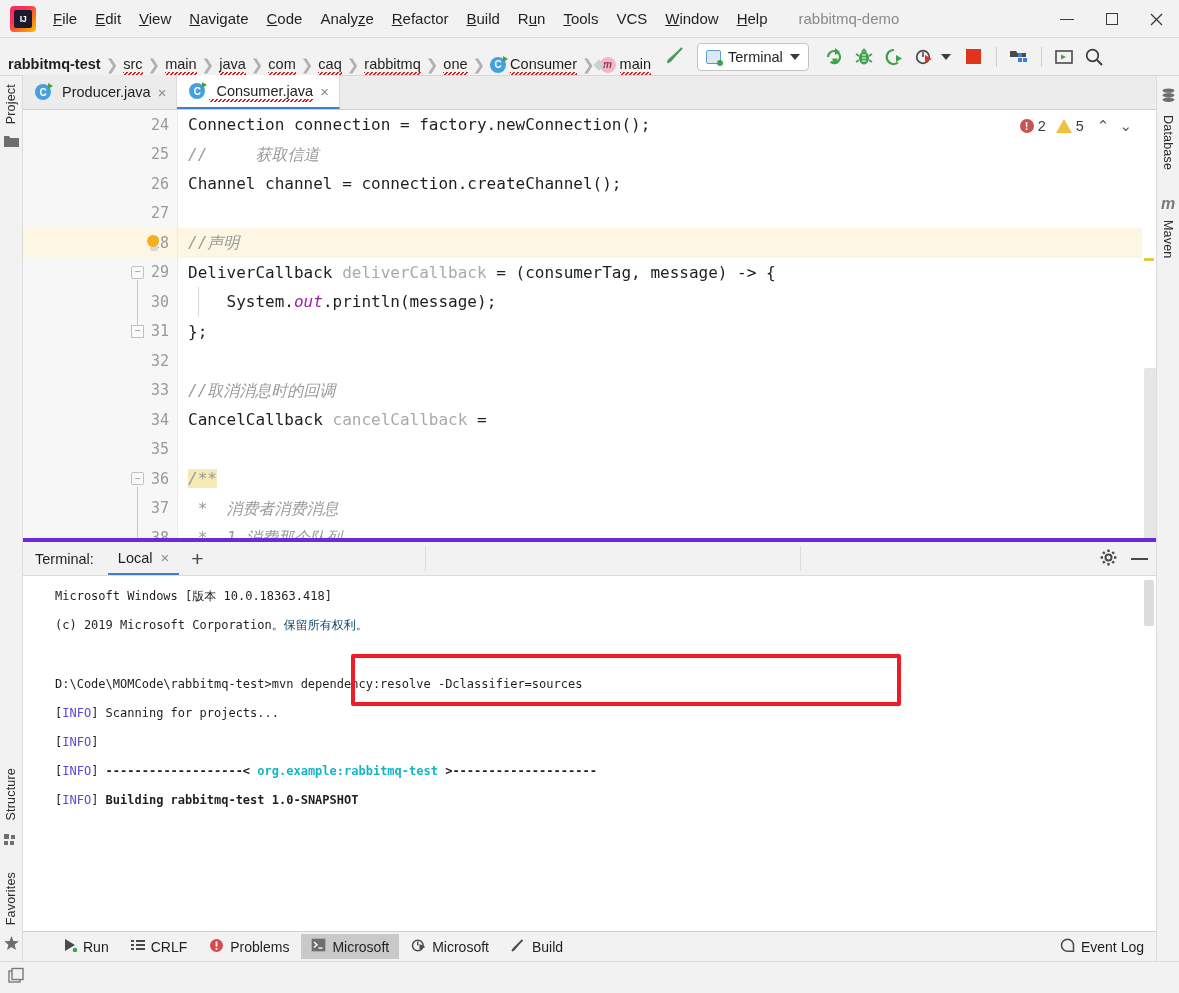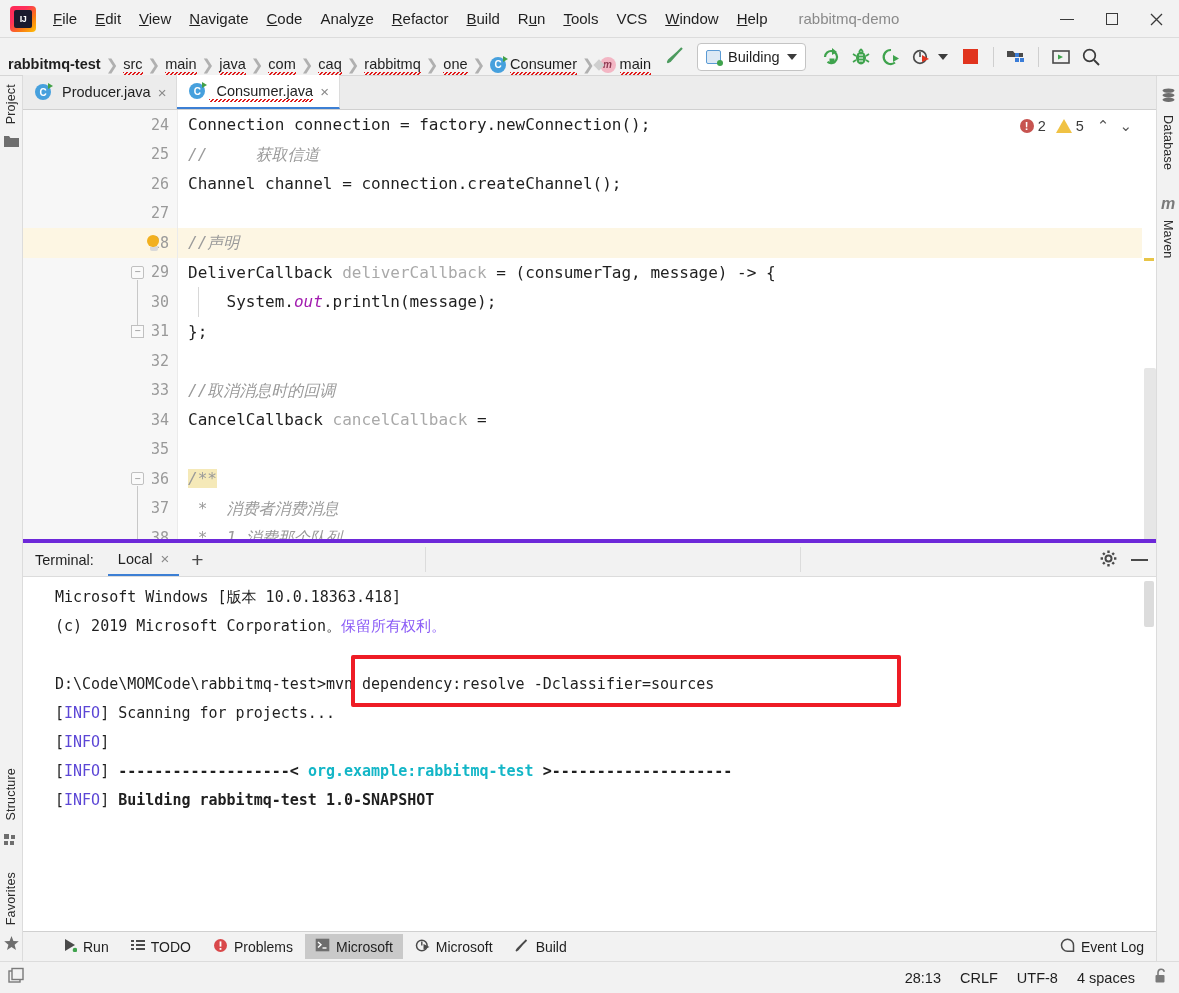--- a/index.html
+++ b/index.html
@@ -187,27 +187,27 @@
   .term-tab{
     height:33px; display:flex;align-items:center;gap:8px;padding:0 10px;font-size:14.5px;color:#1f1f1f;
     border-bottom:2px solid #3c7fd4;
   }
   .term-plus{ font-size:21px;color:#4a4a4a;padding:0 12px; line-height:1;}
   .term-divider{ position:absolute; left:402px; top:4px; bottom:4px; width:1px;background:#dcdcdc;}
   .term-divider2{ position:absolute; left:777px; top:4px; bottom:4px; width:1px;background:#dcdcdc;}
   .term-right{ position:absolute; right:8px; top:0; height:34px; display:flex; align-items:center; gap:14px;}
   .term-body{
     flex:1 1 auto; position:relative; overflow:hidden; padding:6px 0 0 32px;
-    font-family:"DejaVu Sans Mono", monospace; font-size:15px; line-height:29px; color:#1f1f1f;
+    font-family:"DejaVu Sans Mono", monospace; font-size:12px; line-height:29px; color:#1f1f1f;
     white-space: pre;
   }
   .t-info{ color:#5c47d6; }
   .t-cyan{ color:#13b6c7; }
   .t-bold{ font-weight:bold; }
-  .t-dim{ color:#8b5cf6; }
+  .t-dim{ color:#0c4a6e;font-family:Liberation Mono, monospace; }
   .redbox{
     position:absolute; border:4px solid #ee1c25; border-radius:2px;
     pointer-events:none;
   }
   .term-scroll{ position:absolute; right:2px; top:4px; width:10px; height:46px; background:#dcdcdc; border-radius:2px;}
 
   
   .toolwin {
     height:30px; flex:0 0 30px; background:#f2f2f2; display:flex; align-items:center;
     border-top:1px solid #d0d0d0; padding-left:30px; gap:2px; position:relative;
@@ -308,21 +308,21 @@
       </div>
 
     <div class="hammer-ico">
       <svg width="22" height="22" viewBox="0 0 22 22">
           <path d="M17 4 L13 8 M13 8 L5 17 L3 18 L4 16 Z" stroke="#4c9a5e" stroke-width="2.2" fill="#4c9a5e" stroke-linejoin="round"></path>
         </svg>
     </div>
 
     <div class="runcfg">
       <span class="runcfg-ico"></span>
-      <span>Building</span>
+      <span>Terminal</span>
       <span class="caret-dn"></span>
     </div>
 
     <div class="tbico">
       <svg width="20" height="20" viewBox="0 0 20 20">
           <path d="M4 10a6 6 0 1 1 2.5 4.9" stroke="#3fa34d" stroke-width="2.2" fill="none"></path>
           <path d="M11 1 L16 5 L11 8 Z" fill="#3fa34d"></path>
           <rect x="8.5" y="11.5" width="5" height="5" fill="#3fa34d"></rect>
         </svg>
     </div>
@@ -503,21 +503,21 @@
             <span><svg width="14" height="14" viewBox="0 0 14 14">
                 <g fill="#4a4a4a">
                   <rect x="0" y="2" width="3" height="2"></rect>
                   <rect x="5" y="2" width="9" height="2"></rect>
                   <rect x="0" y="6" width="3" height="2"></rect>
                   <rect x="5" y="6" width="9" height="2"></rect>
                   <rect x="0" y="10" width="3" height="2"></rect>
                   <rect x="5" y="10" width="9" height="2"></rect>
                 </g>
               </svg></span>
-            <span>TODO</span>
+            <span>CRLF</span>
           </div>
           <div class="twbtn">
             <span><svg width="15" height="15" viewBox="0 0 15 15">
                 <circle cx="7.5" cy="7.5" r="6.5" fill="#d9484a"></circle>
                 <rect x="6.6" y="3.4" width="1.8" height="5.2" fill="#fff"></rect>
                 <rect x="6.6" y="10" width="1.8" height="1.8" fill="#fff"></rect>
               </svg></span>
             <span>Problems</span>
           </div>
           <div class="twbtn active">
@@ -567,26 +567,14 @@
     </div>
   </div>
 
   <div class="statusbar">
     <span>
       <svg width="18" height="18" viewBox="0 0 18 18">
           <rect x="1" y="4" width="11" height="11" stroke="#7a7a7a" stroke-width="1.4" fill="none"></rect>
           <rect x="4" y="1.5" width="11" height="11" stroke="#7a7a7a" stroke-width="1.4" fill="#f2f2f2"></rect>
         </svg>
     </span>
-    <div class="sb-right">
-      <span>28:13</span>
-      <span>CRLF</span>
-      <span>UTF-8</span>
-      <span>4 spaces</span>
-      <span>
-        <svg width="15" height="16" viewBox="0 0 15 16">
-            <path d="M4 7 V4.2 a3.2 3.2 0 0 1 6.3 -0.5" stroke="#7a7a7a" stroke-width="1.6" fill="none"></path>
-            <rect x="1.5" y="7" width="9" height="7.5" rx="1" fill="#7a7a7a"></rect>
-          </svg>
-      </span>
-    </div>
   </div>
 </div>
 
 </body></html>

